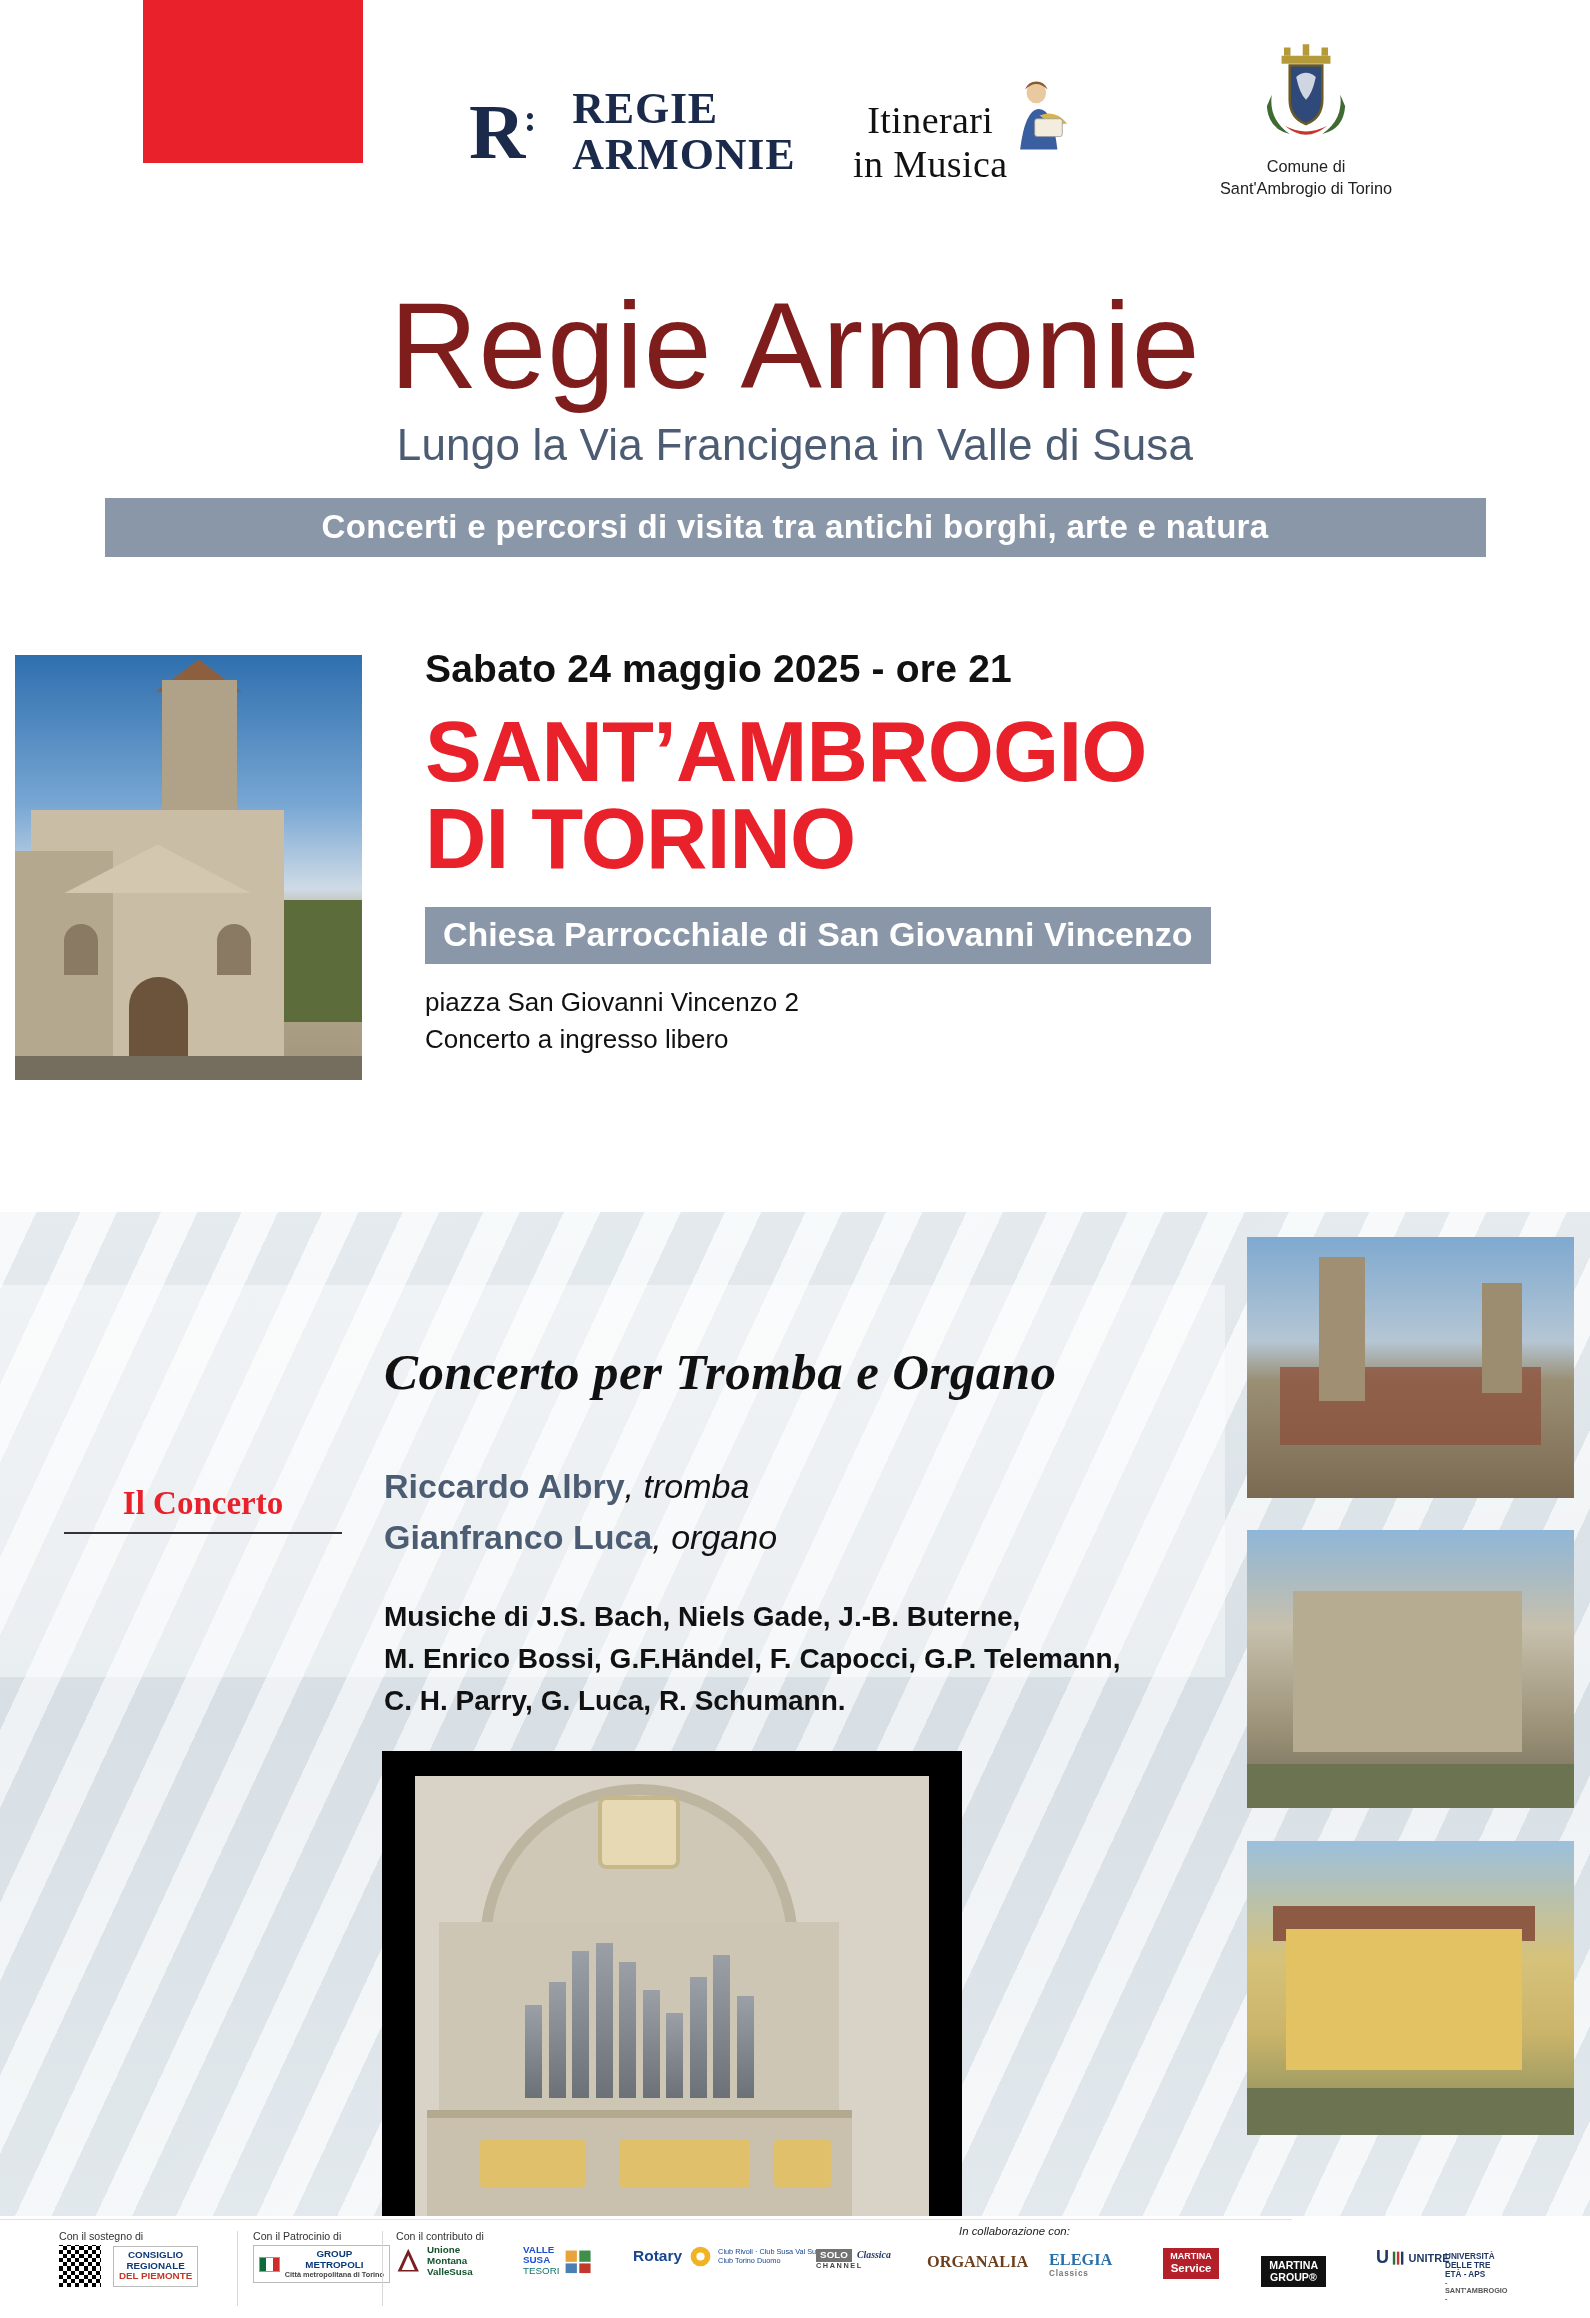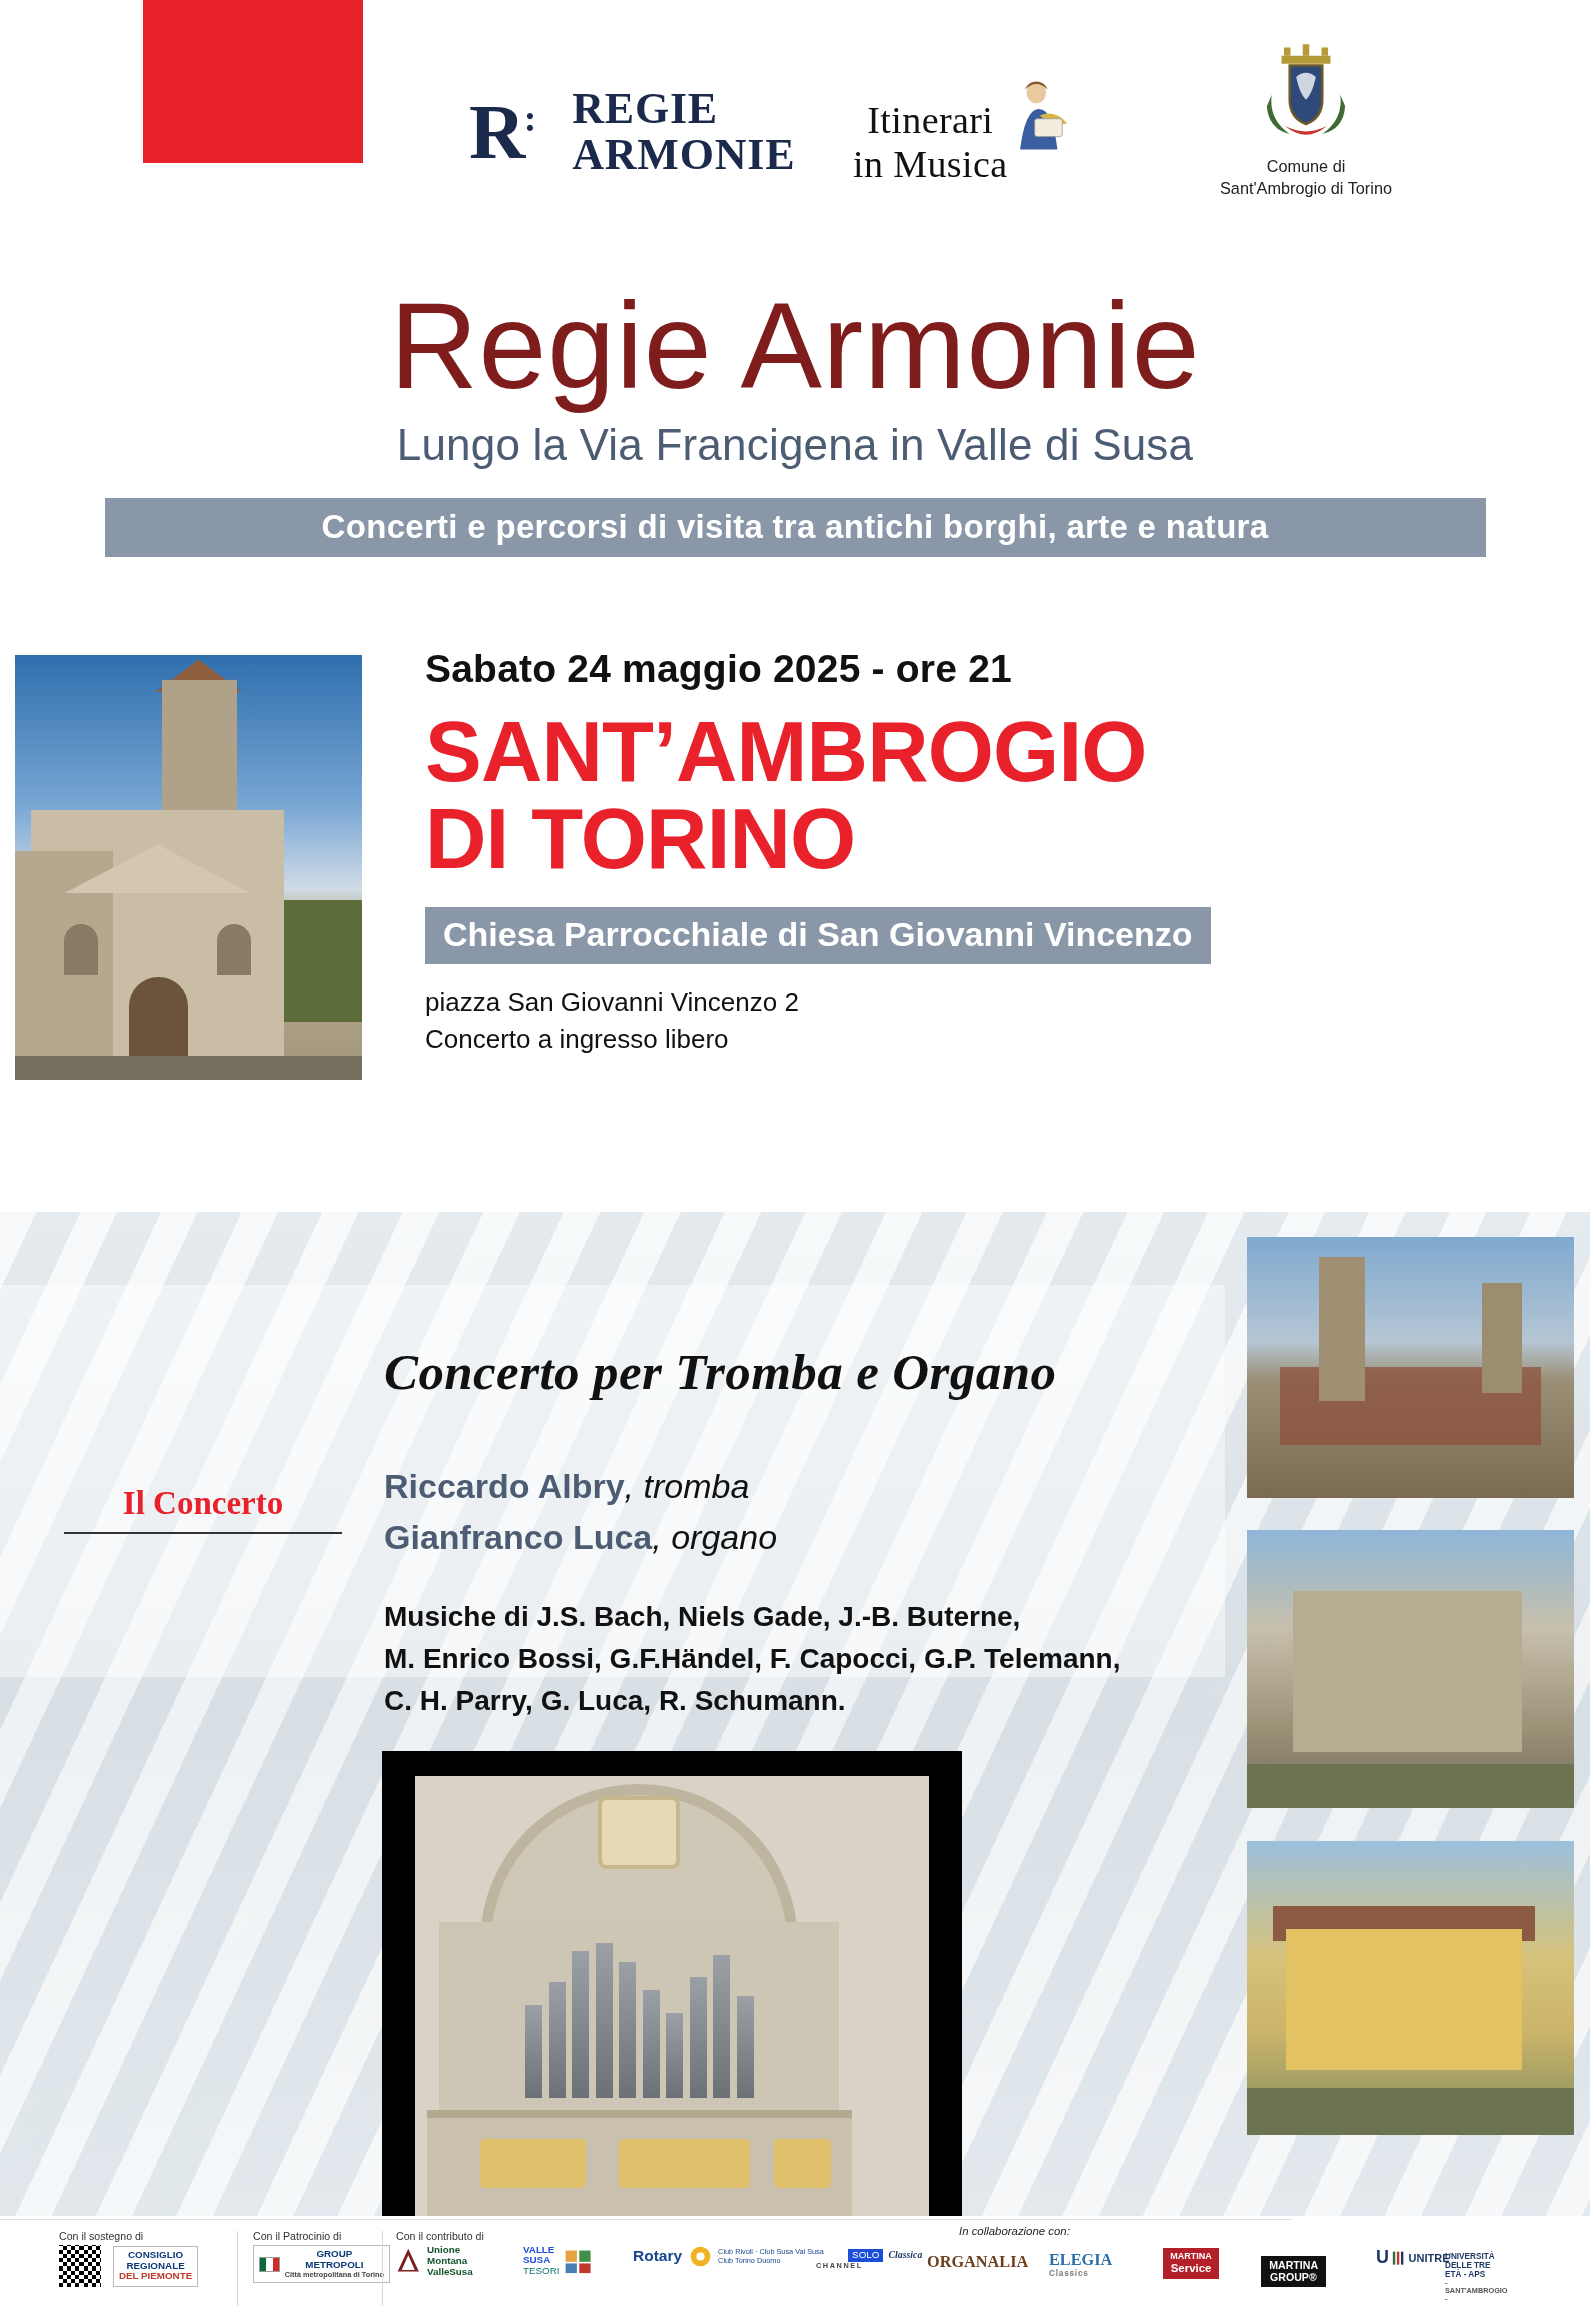--- a/index.html
+++ b/index.html
@@ -489,21 +489,21 @@
         <span style="display:block;">Club Torino Duomo</span>
       </div>
     </div>
   </div>
 
   <div class="collab-cap">In collaborazione con:</div>
 
   <div class="f-item" style="left:816px; top:28px;">
     <div class="logo-chip">
       <div style="text-align:left;">
-        <span style="display:inline-block;background:#1d4ed8;color:#fff;padding:0.8px 4.1px;font-weight:400;margin-left:32px;">SOLO</span>
+        <span style="display:inline-block;background:#737373;color:#fff;padding:0.8px 4.1px;font-weight:700;">SOLO</span>
         <span style="display:inline-block;font-family:'Liberation Serif',serif;font-style:italic;color:#1f3864;margin-left:2.4px;">Classica</span>
         <span style="display:block;font-size:7.3px;color:#444;letter-spacing:1.6px;">CHANNEL</span>
       </div>
     </div>
   </div>
 
   <div class="f-item" style="left:927px; top:33px;">
     <div class="logo-chip" style="font-family:'Liberation Serif',serif;font-size:16.3px;color:#6b3f1d;">ORGANALIA</div>
   </div>
 

